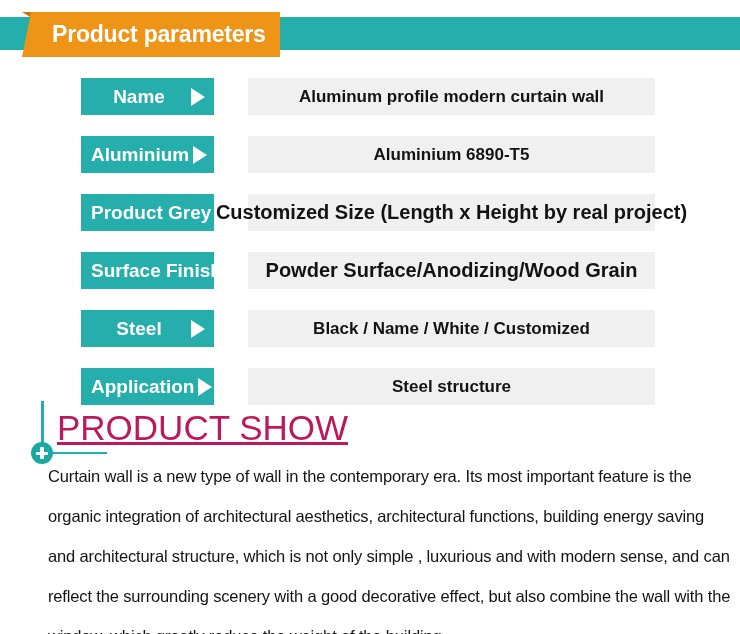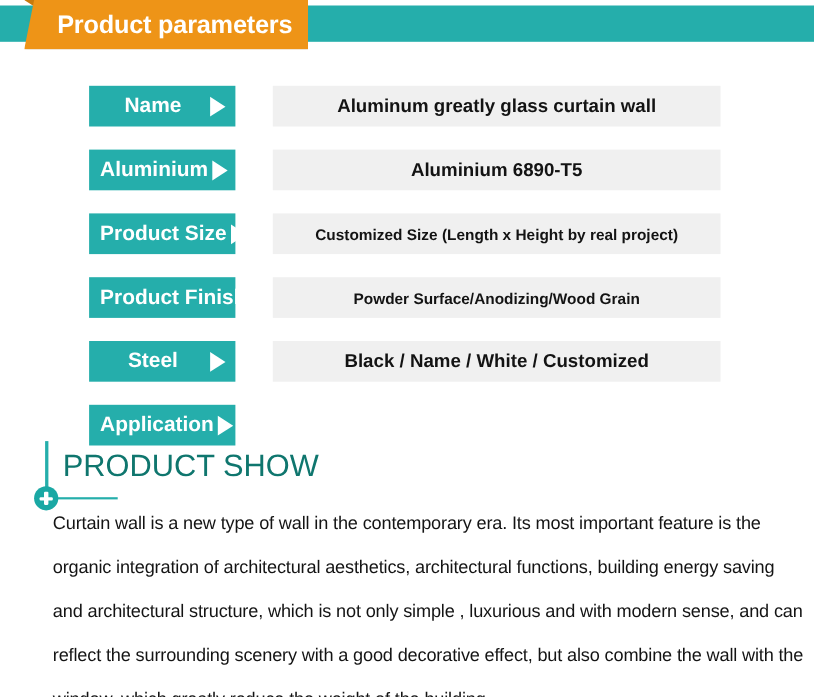--- a/index.html
+++ b/index.html
@@ -12,21 +12,21 @@
     background: #ffffff;
     font-family: "Liberation Sans", sans-serif;
     overflow: hidden;
     position: relative;
   }
 
   
   .banner {
     position: absolute;
     left: 0;
-    top: 0;
+    top: 12px;
     width: 588px;
     height: 58px;
   }
   .banner-bar {
     position: absolute;
     left: 0;
     top: 5px;
     width: 740px;
     height: 33px;
     background: #25AEAB;
@@ -117,21 +117,21 @@
     color: #131313;
     font-size: 17px;
     font-weight: bold;
     white-space: nowrap;
   }
 
   
   .vcol-wide  { left: 248px; width: 407px; }
   .vcol-tight { left: 248px; width: 407px; }
 
-  .param-row.tight .param-value-text { font-size: 14px; }
+  .param-row.tight .param-value-text { font-size: 20px; }
 
   
   .showcase {
     position: absolute;
     left: 0;
     top: 398px;
     width: 740px;
   }
   .mark-vline {
     position: absolute;
@@ -173,24 +173,25 @@
     top: 49px;
     width: 3.5px;
     height: 12px;
     background: #ffffff;
     border-radius: 1px;
   }
   .show-title {
     position: absolute;
     left: 57px;
     top: 10px;
-    font-size: 28px;
-    color: #0f766e;
+    font-size: 35px;
+    color: #be185d;
     letter-spacing: 0px;
     white-space: nowrap;
+    text-decoration: underline;
   }
   .show-body {
     position: absolute;
     left: 48px;
     top: 58px;
     width: 684px;
     font-size: 16.5px;
     color: #141414;
     line-height: 40px;
     letter-spacing: -0.15px;
@@ -208,47 +209,47 @@
 </div>
 
 <div class="params">
 
   <div class="param-row">
     <div class="param-label">
       <span class="param-label-text">Name</span>
       <span class="param-arrow"></span>
     </div>
     <div class="param-value vcol-wide">
-      <span class="param-value-text">Aluminum greatly glass curtain wall</span>
+      <span class="param-value-text">Aluminum profile modern curtain wall</span>
     </div>
   </div>
 
   <div class="param-row">
     <div class="param-label">
       <span class="param-label-text">Aluminium</span>
       <span class="param-arrow"></span>
     </div>
     <div class="param-value vcol-wide">
       <span class="param-value-text">Aluminium 6890-T5</span>
     </div>
   </div>
 
   <div class="param-row tight">
     <div class="param-label">
-      <span class="param-label-text">Product Size</span>
+      <span class="param-label-text">Product Grey</span>
       <span class="param-arrow"></span>
     </div>
     <div class="param-value vcol-tight">
       <span class="param-value-text">Customized Size (Length x Height by real project)</span>
     </div>
   </div>
 
   <div class="param-row tight">
     <div class="param-label">
-      <span class="param-label-text">Product Finish</span>
+      <span class="param-label-text">Surface Finish</span>
       <span class="param-arrow"></span>
     </div>
     <div class="param-value vcol-tight">
       <span class="param-value-text">Powder Surface/Anodizing/Wood Grain</span>
     </div>
   </div>
 
   <div class="param-row">
     <div class="param-label">
       <span class="param-label-text">Steel</span>
@@ -256,20 +257,23 @@
     </div>
     <div class="param-value vcol-wide">
       <span class="param-value-text">Black / Name / White / Customized</span>
     </div>
   </div>
 
   <div class="param-row">
     <div class="param-label">
       <span class="param-label-text">Application</span>
       <span class="param-arrow"></span>
+    </div>
+    <div class="param-value vcol-wide">
+      <span class="param-value-text">Steel structure</span>
     </div>
   </div>
 
 </div>
 
 <div class="showcase">
   <div class="mark-vline"></div>
   <div class="mark-hline"></div>
   <div class="mark-circle"></div>
   <div class="mark-plus-h"></div>

